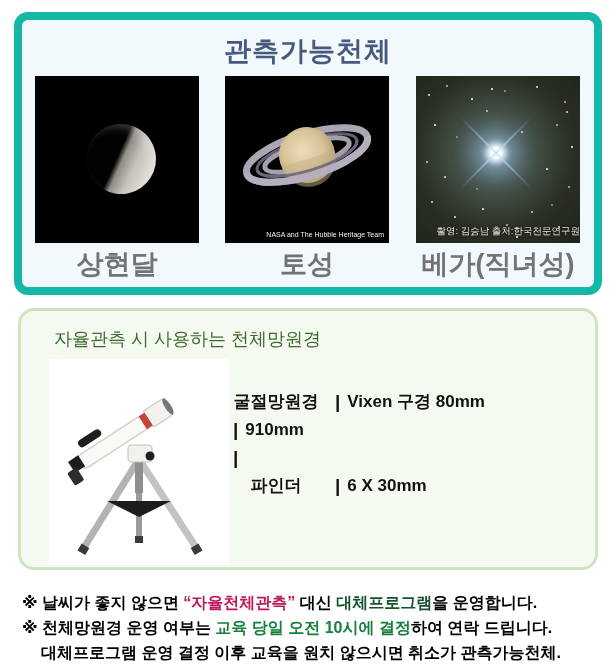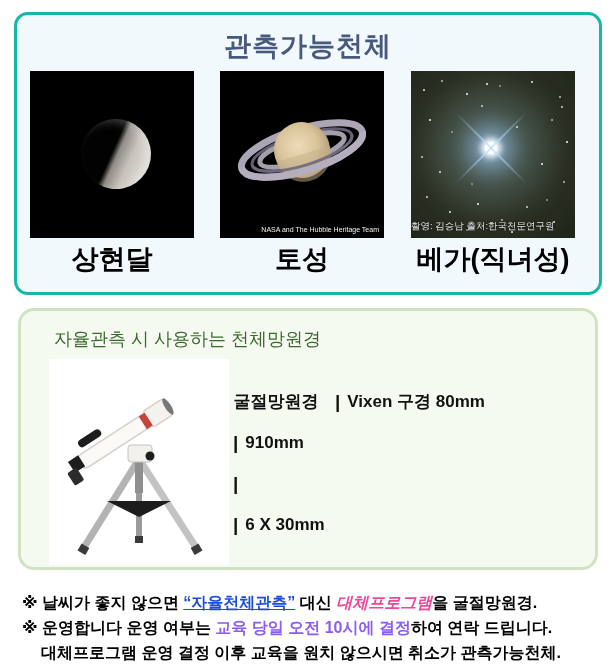--- a/index.html
+++ b/index.html
@@ -1,29 +1,29 @@
 <!DOCTYPE html>
 <html><head>
 <meta charset="utf-8">
 <style>
   html,body{margin:0;padding:0;background:#ffffff;}
   body{width:616px;height:666px;font-family:"Liberation Sans","DejaVu Sans",sans-serif;}
   .page{position:relative;width:616px;height:666px;background:#fff;overflow:hidden;}
 
   
   .obs-box{position:absolute;left:14px;top:12px;width:588px;height:283px;box-sizing:border-box;
-           background:#f2f9fd;border:3px solid #14b8a6;border-radius:14px;}
+           background:#f2f9fd;border:8px solid #14b8a6;border-radius:14px;}
   .obs-title{position:absolute;left:0;top:13px;width:100%;text-align:center;
              font-size:27px;font-weight:bold;color:#47597d;letter-spacing:1px;}
   .obs-img{position:absolute;top:56px;width:164px;height:167px;background:#000;overflow:hidden;}
   .obs-img.moon-img{left:13px;}
   .obs-img.saturn-img{left:203px;}
   .obs-img.vega-img{left:394px;}
   .obs-label{position:absolute;top:226px;text-align:center;font-size:27px;font-weight:bold;
-             color:#000000;white-space:nowrap;width:164px;}
+             color:#737373;white-space:nowrap;width:164px;}
   .obs-label.l1{left:13px;}
   .obs-label.l2{left:203px;}
   .obs-label.l3{left:384px;width:184px;}
 
   
   .moon{position:absolute;left:51px;top:48px;width:70px;height:70px;border-radius:50%;
         background:linear-gradient(104deg,#020202 45%,#8f8b85 52%,#c6c2bc 68%,#dad7d1 86%);
         transform:rotate(10deg);
         box-shadow:inset -6px 3px 10px rgba(255,255,255,.25);}
 
@@ -38,42 +38,42 @@
   .vega-stars{position:absolute;left:0;top:0;width:2px;height:2px;background:transparent;border-radius:50%;
     box-shadow:12px 18px 0 #e6eef0,30px 9px 0 #b8c2b2,55px 22px 0 #fff,88px 14px 0 #98a292,
       120px 10px 0 #e6eef0,148px 25px 0 #b8c2b2,18px 48px 0 #fff,40px 60px 0 #98a292,
       70px 34px 0 #cfd8c8,105px 55px 0 #e6eef0,140px 48px 0 #b8c2b2,155px 70px 0 #fff,
       10px 85px 0 #cfd8c8,28px 100px 0 #e6eef0,60px 112px 0 #98a292,130px 92px 0 #fff,
       152px 110px 0 #b8c2b2,15px 125px 0 #cfd8c8,38px 140px 0 #e6eef0,66px 132px 0 #fff,
       90px 148px 0 #b8c2b2,115px 135px 0 #cfd8c8,142px 150px 0 #e6eef0,55px 158px 0 #98a292,
       100px 160px 0 #fff,25px 155px 0 #b8c2b2,150px 35px 0 #cfd8c8,75px 12px 0 #fff,135px 128px 0 #98a292;}
   .img-credit{position:absolute;color:#f2f2f2;font-weight:normal;}
   .saturn-credit{right:5px;bottom:5px;font-size:7px;}
-  .vega-credit{left:0;bottom:5px;width:100%;text-align:left;font-size:9.5px;color:#e9e9e9;
+  .vega-credit{left:0;bottom:5px;width:100%;text-align:right;font-size:9.5px;color:#e9e9e9;
                text-shadow:0 0 2px #000;}
 
   
   .tel-box{position:absolute;left:18px;top:308px;width:580px;height:262px;box-sizing:border-box;
            background:#f5faf0;border:3px solid #cfe3c3;border-radius:16px;}
   .tel-title{position:absolute;left:33px;top:16px;font-size:18px;font-weight:normal;color:#3c672f;}
   .tel-photo{position:absolute;left:28px;top:48px;width:180px;height:206px;background:#ffffff;}
-  .spec-table{position:absolute;left:204px;top:80px;display:flex;flex-direction:column;gap:20px;}
+  .spec-table{position:absolute;left:204px;top:80px;display:flex;flex-direction:column;gap:7px;}
   .spec-row{display:flex;align-items:center;font-size:17px;font-weight:bold;color:#111;height:21px;}
   .spec-label{width:102px;text-align:center;flex:0 0 102px;}
   .spec-sep{margin:0 7px 0 8px;font-size:19px;font-weight:bold;}
   .spec-value{white-space:nowrap;}
 
   
   .notes{position:absolute;left:22px;top:590px;font-size:16px;font-weight:bold;color:#000;
          line-height:25px;white-space:nowrap;}
   .note-line{height:25px;}
   .note-line.indent{padding-left:19px;}
-  .navy{color:#1d4ed8;text-decoration:underline;}
-  .orange{color:#ec4899;font-style:italic;}
-  .red{color:#8b5cf6;}
+  .navy{color:#be185d;}
+  .orange{color:#14532d;}
+  .red{color:#15803d;}
 </style>
 </head>
 <body>
 
 <div class="page">
 
   <div class="obs-box">
     <div class="obs-title">관측가능천체</div>
 
     <div class="obs-img moon-img">
@@ -157,29 +157,30 @@
         <span class="spec-value">Vixen 구경 80mm</span>
       </div>
       <div class="spec-row">
         <span class="spec-sep">|</span>
         <span class="spec-value">910mm</span>
       </div>
       <div class="spec-row">
         <span class="spec-sep">|</span>
       </div>
       <div class="spec-row">
+        <span class="spec-label">파인더</span>
         <span class="spec-sep">|</span>
         <span class="spec-value">6 X 30mm</span>
       </div>
     </div>
   </div>
 
   <div class="notes">
     <div class="note-line">
-      <span>※ 날씨가 좋지 않으면 </span><span class="navy">“자율천체관측”</span><span> 대신 </span><span class="orange">대체프로그램</span><span>을 굴절망원경.</span>
+      <span>※ 날씨가 좋지 않으면 </span><span class="navy">“자율천체관측”</span><span> 대신 </span><span class="orange">대체프로그램</span><span>을 운영합니다.</span>
     </div>
     <div class="note-line">
-      <span>※ 운영합니다 운영 여부는 </span><span class="red">교육 당일 오전 10시에 결정</span><span>하여 연락 드립니다.</span>
+      <span>※ 천체망원경 운영 여부는 </span><span class="red">교육 당일 오전 10시에 결정</span><span>하여 연락 드립니다.</span>
     </div>
     <div class="note-line indent">대체프로그램 운영 결정 이후 교육을 원치 않으시면 취소가 관측가능천체.</div>
   </div>
 
 </div>
 
 </body></html>

